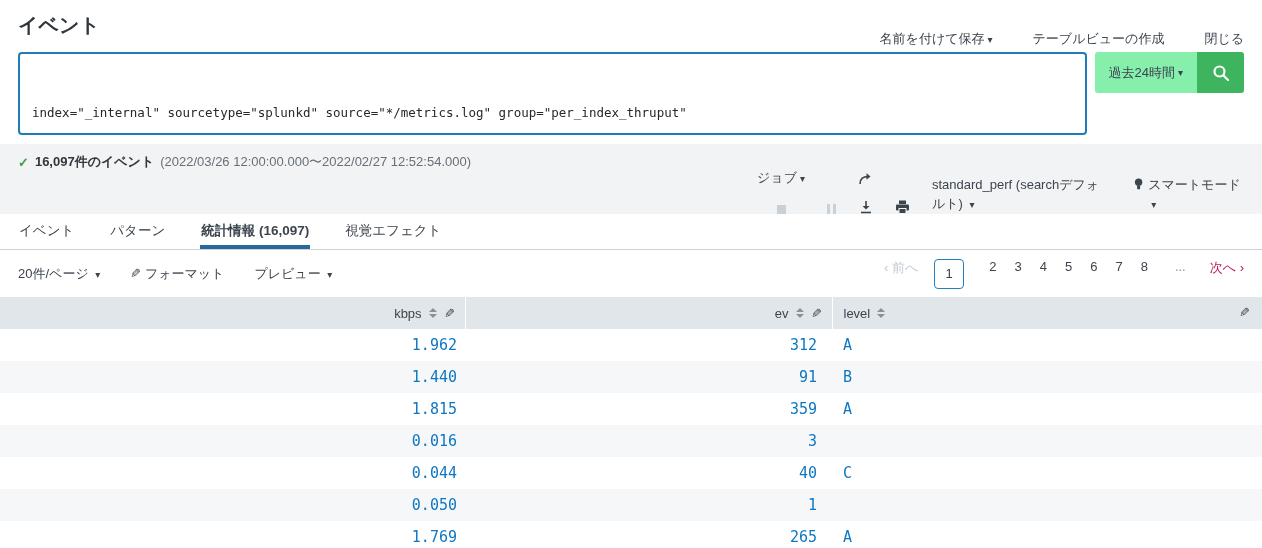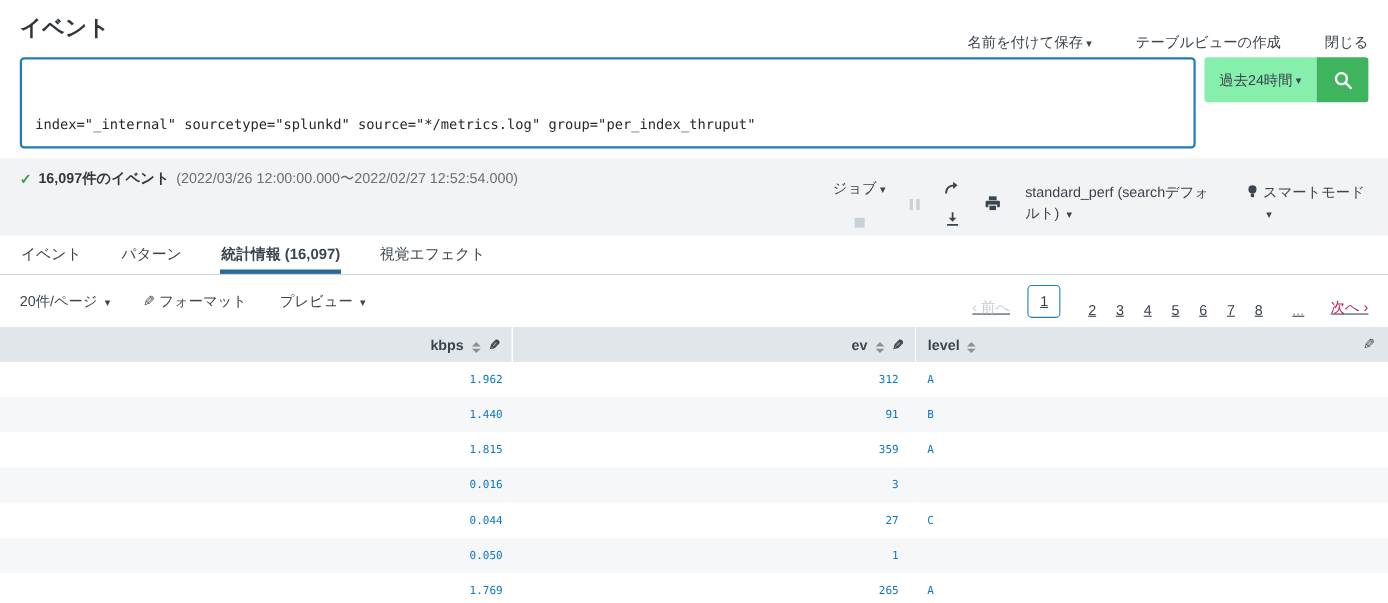--- a/index.html
+++ b/index.html
@@ -25,63 +25,63 @@
     display:flex; align-items:center; justify-content:center; cursor:pointer; }
 
   
   .status-bar { margin-top:9px; background:#f1f3f5; height:70px; padding:9px 18px 0 18px;
     display:flex; justify-content:space-between; font-size:13px; }
   .status-line1 { display:flex; align-items:center; gap:6px; }
   .check { color:#43a047; font-weight:bold; font-size:13px; }
   .evt-count { font-weight:bold; color:#31373d; }
   .evt-range { color:#687077; }
   .sampling { margin:12px 0 0 20px; color:#3c444d; cursor:pointer; }
-  .status-right { display:flex; gap:22px; align-items:center; padding-top:2px; }
+  .status-right { display:flex; gap:22px; align-items:flex-end; padding-top:2px; }
   .icon-col { display:flex; flex-direction:column; gap:14px; align-items:center; }
   .job-label { cursor:pointer; white-space:nowrap; }
   .pause-icon { display:inline-flex; gap:3px; padding-top:3px; }
   .pause-icon i { width:3px; height:10px; background:#c9d0d6; display:block; }
   .stop-icon { width:9px; height:9px; background:#c9d0d6; display:block; margin-top:4px; }
   .svgicon { display:block; cursor:pointer; }
   .app-ctx { width:180px; line-height:19px; cursor:pointer; }
   .mode { width:110px; display:flex; gap:5px; line-height:19px; cursor:pointer; }
 
   
   .tabs { display:flex; padding:0 18px; border-bottom:1px solid #ccd3d9; background:#fff; height:36px; align-items:flex-end; }
   .tab { font-size:13.5px; color:#3c444d; padding:8px 1px 9px 1px; margin-right:34px; cursor:pointer; position:relative; white-space:nowrap; }
   .tab.active { font-weight:bold; }
   .tab.active::after { content:""; position:absolute; left:0; right:0; bottom:0; height:4px; background:#28699b; }
 
   
   .toolbar-row { display:flex; justify-content:space-between; align-items:center; padding:0 18px; height:47px; background:#fff; font-size:13px; }
   .toolbar-left { display:flex; gap:30px; align-items:center; }
   .tool { cursor:pointer; white-space:nowrap; }
   .pencil { display:inline-block; transform:scaleX(-1); color:#3c444d; font-size:13px; }
-  .pager { display:flex; align-items:flex-end; gap:12px;text-decoration:underline; }
+  .pager { display:flex; align-items:flex-start; gap:12px; }
   .pg-prev { color:#c3ccd3; cursor:default; white-space:nowrap; }
   .pg-current { width:30px; height:30px; border:1px solid #2180c2; border-radius:4px; background:#fff;
     display:flex; align-items:center; justify-content:center; color:#3a4149; cursor:default; margin:0 4px; }
   .pg-num { padding:0 9px; color:#3c444d; cursor:pointer; }
   .pg-ellipsis { color:#8a929a; padding:0 6px; }
   .pg-next { color:#be185d; cursor:pointer; white-space:nowrap; margin-left:6px; }
 
   
   table.grid { width:1262px; border-collapse:collapse; table-layout:fixed; font-size:13px; }
   .grid col.c1 { width:465px; } .grid col.c2 { width:367px; } .grid col.c3 { width:430px; }
   .grid th { background:#e1e6eb; height:32px; font-weight:normal; color:#3c444d; border-right:1px solid #fff; position:relative; }
   .grid th:last-child { border-right:none; }
-  .th-inner { display:flex; align-items:flex-end; gap:7px;font-weight:bold; }
+  .th-inner { display:flex; align-items:center; gap:7px; }
   .th-right .th-inner { justify-content:flex-end; padding-right:10px; }
   .th-left .th-inner { justify-content:flex-start; padding-left:11px; }
   .sort { display:inline-flex; flex-direction:column; gap:2px; cursor:pointer; }
   .sort i { display:block; width:0; height:0; border-left:4px solid transparent; border-right:4px solid transparent; }
   .sort .up { border-bottom:4px solid #899097; }
   .sort .dn { border-top:4px solid #899097; }
   .th-pencil-abs { position:absolute; right:12px; top:8px; }
-  .grid td { height:32px; font-family:"DejaVu Sans Mono","Liberation Mono",monospace; font-size:10px; color:#0e77c2; }
+  .grid td { height:32px; font-family:"DejaVu Sans Mono","Liberation Mono",monospace; font-size:15px; color:#0e77c2; }
   .grid tr.odd td { background:#fff; }
   .grid tr.even td { background:#f5f7f8; }
   .grid td.num1 { text-align:right; padding-right:8px; }
   .grid td.num2 { text-align:right; padding-right:15px; }
   .grid td.lvl { text-align:left; padding-left:11px; }
 </style>
 </head>
 <body>
 
 <div class="app">
@@ -247,21 +247,21 @@
           <td class="num2">359</td>
           <td class="lvl">A</td>
         </tr>
         <tr class="even">
           <td class="num1">0.016</td>
           <td class="num2">3</td>
           <td class="lvl"></td>
         </tr>
         <tr class="odd">
           <td class="num1">0.044</td>
-          <td class="num2">27</td>
+          <td class="num2">40</td>
           <td class="lvl">C</td>
         </tr>
         <tr class="even">
           <td class="num1">0.050</td>
           <td class="num2">1</td>
           <td class="lvl"></td>
         </tr>
         <tr class="odd">
           <td class="num1">1.769</td>
           <td class="num2">265</td>

